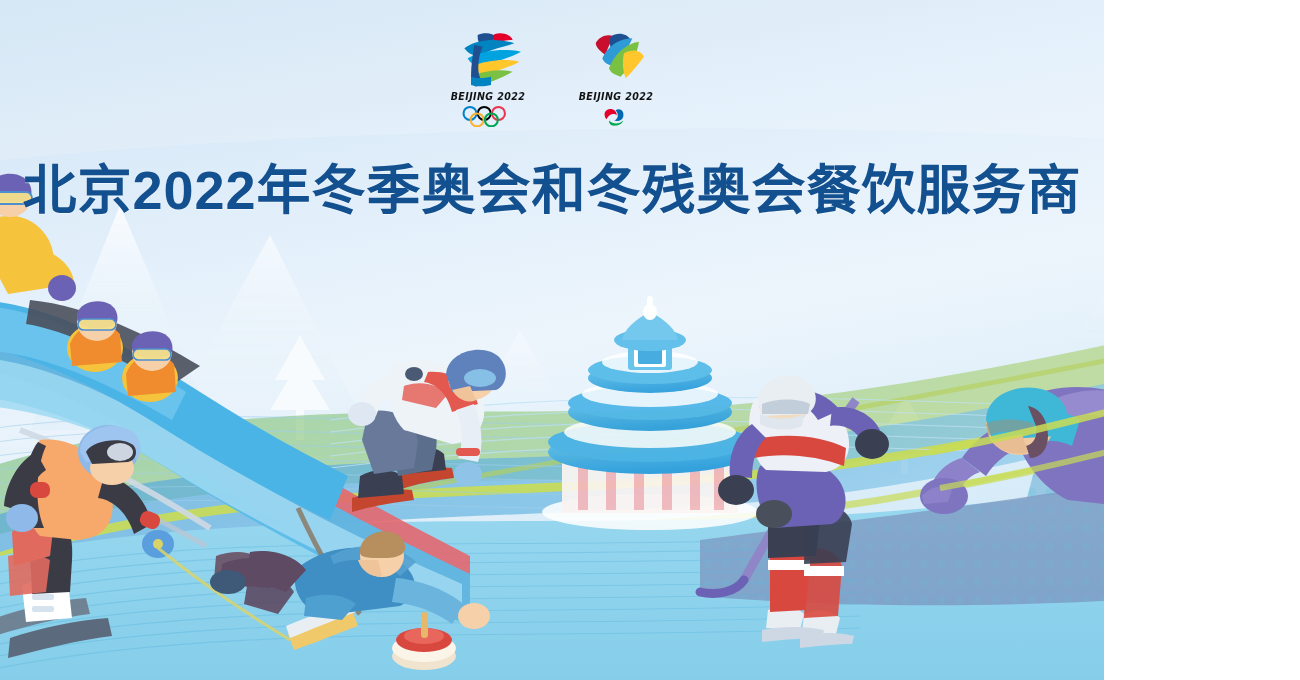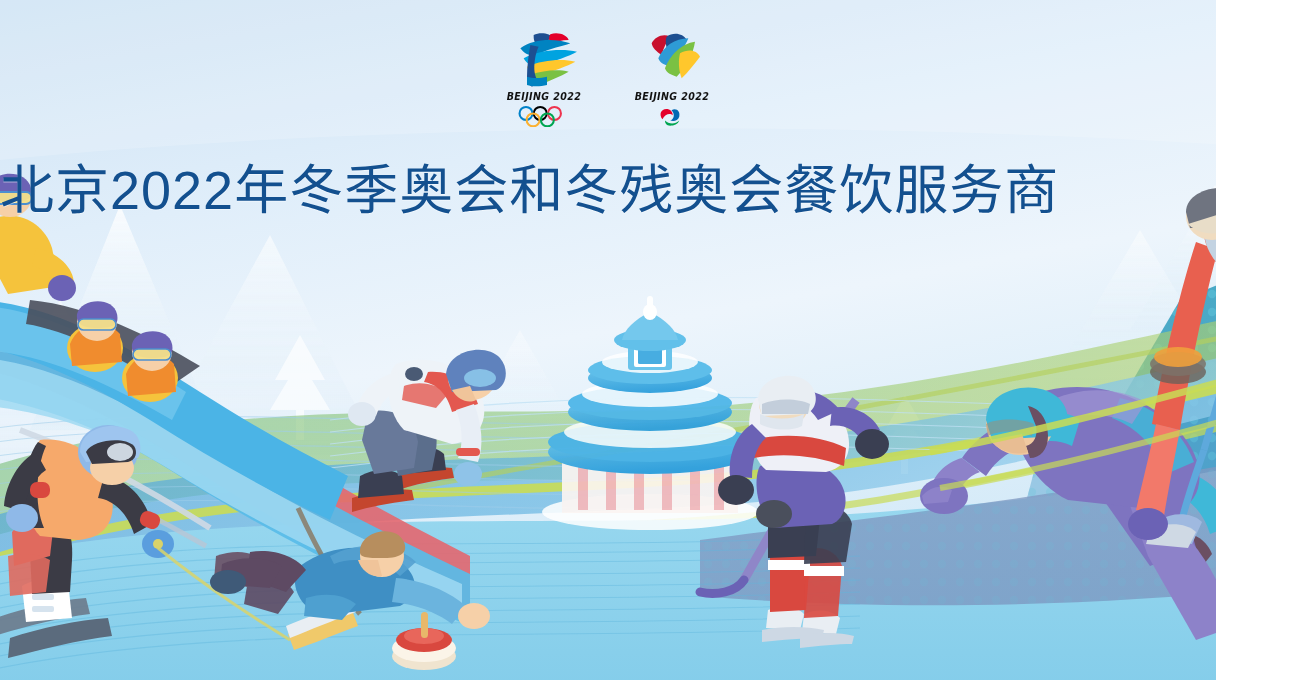--- a/index.html
+++ b/index.html
@@ -1,21 +1,21 @@
 <!DOCTYPE html>
 <html lang="zh-CN"><head>
 <meta charset="utf-8">
 <title>Beijing 2022 Banner</title>
 <style>
   html,body{margin:0;padding:0;background:#fff;}
   body{font-family:"Liberation Sans","DejaVu Sans",sans-serif;}
 
   #stage{
     position:relative;
-    width:1216px;height:680px;
+    width:1104px;height:680px;
     overflow:hidden;
     background:linear-gradient(165deg,#cfe3f4 0%,#dcebf8 28%,#e9f3fb 52%,#dbeefb 70%,#b6e0f3 100%);
   }
   .layer{position:absolute;inset:0;}
   .layer svg{display:block;width:1300px;height:680px;}
 
   
   #logos{
     position:absolute;left:0;right:0;top:30px;
     display:flex;justify-content:center;align-items:flex-start;gap:44px;
@@ -27,23 +27,23 @@
     font-family:"DejaVu Sans",sans-serif;
     font-size:9.5px;font-weight:700;font-style:italic;
     letter-spacing:.4px;color:#111;margin-top:1px;white-space:nowrap;
     transform:scaleY(1.12);
   }
   .emblem .sub{margin-top:3px;height:22px;}
 
   
   #title{
     position:absolute;left:0;right:0;top:146px;
-    text-align:left;z-index:45;
+    text-align:center;z-index:45;
     font-family:"Liberation Sans","DejaVu Sans",sans-serif;
-    font-size:54px;font-weight:400;letter-spacing:1px;
+    font-size:54px;font-weight:700;letter-spacing:1px;
     color:#13508f;
     text-shadow:0 1px 0 rgba(255,255,255,.45);
     white-space:nowrap;
   }
 </style>
 </head>
 <body>
 
 <div id="stage">
 

